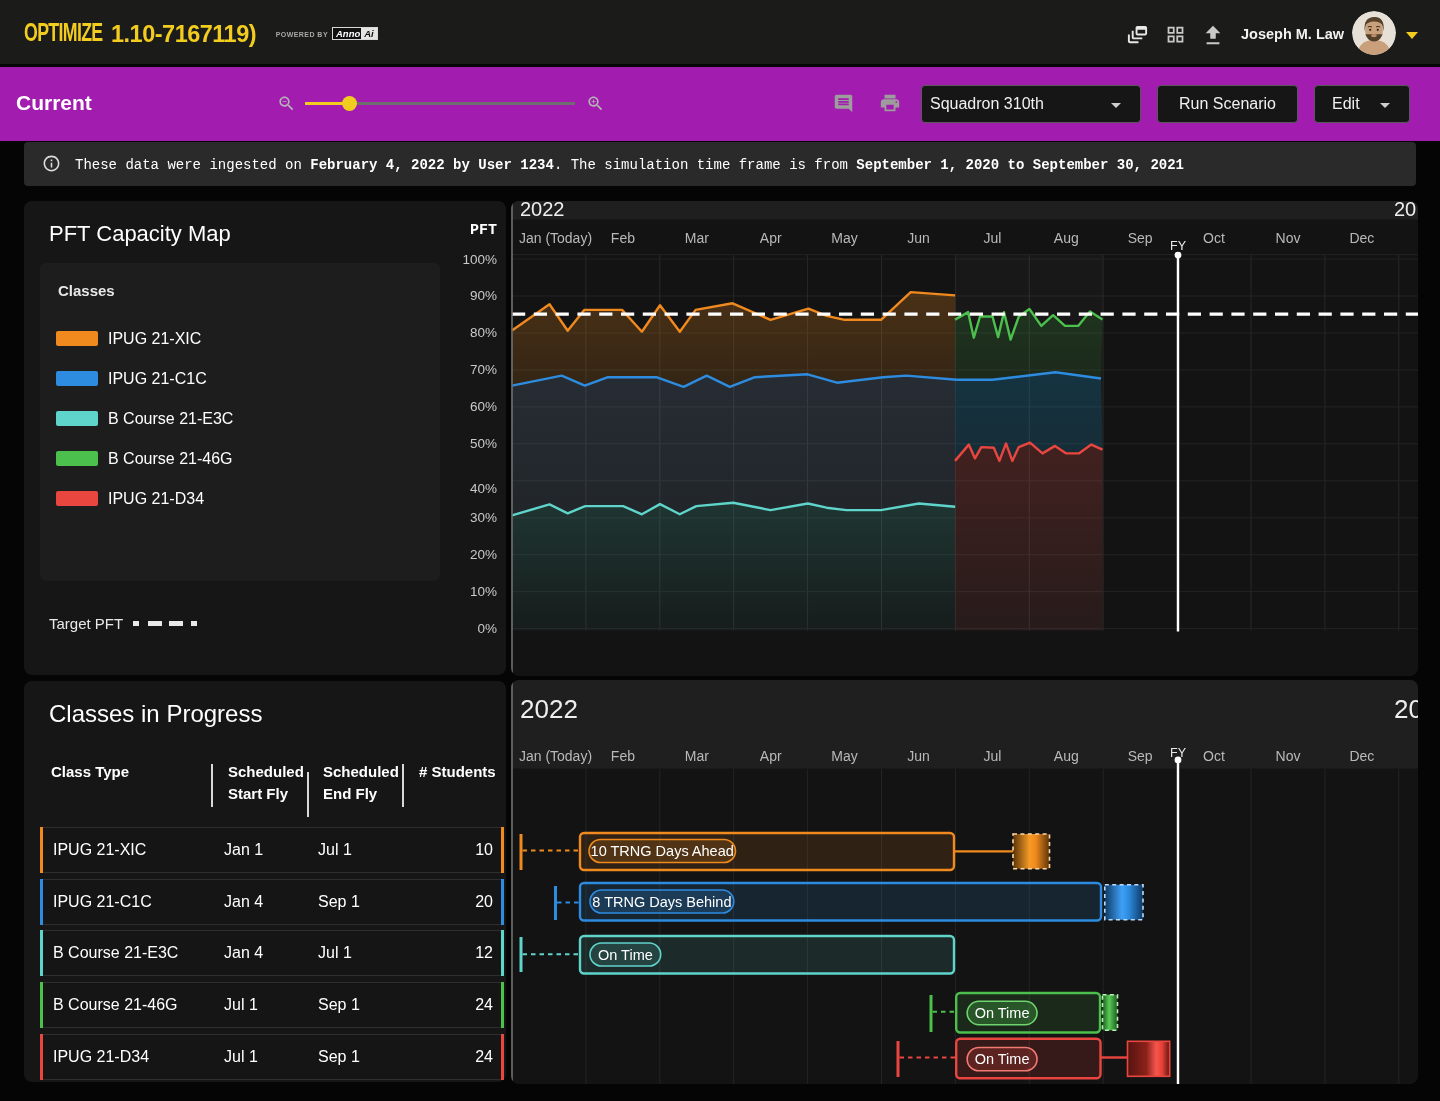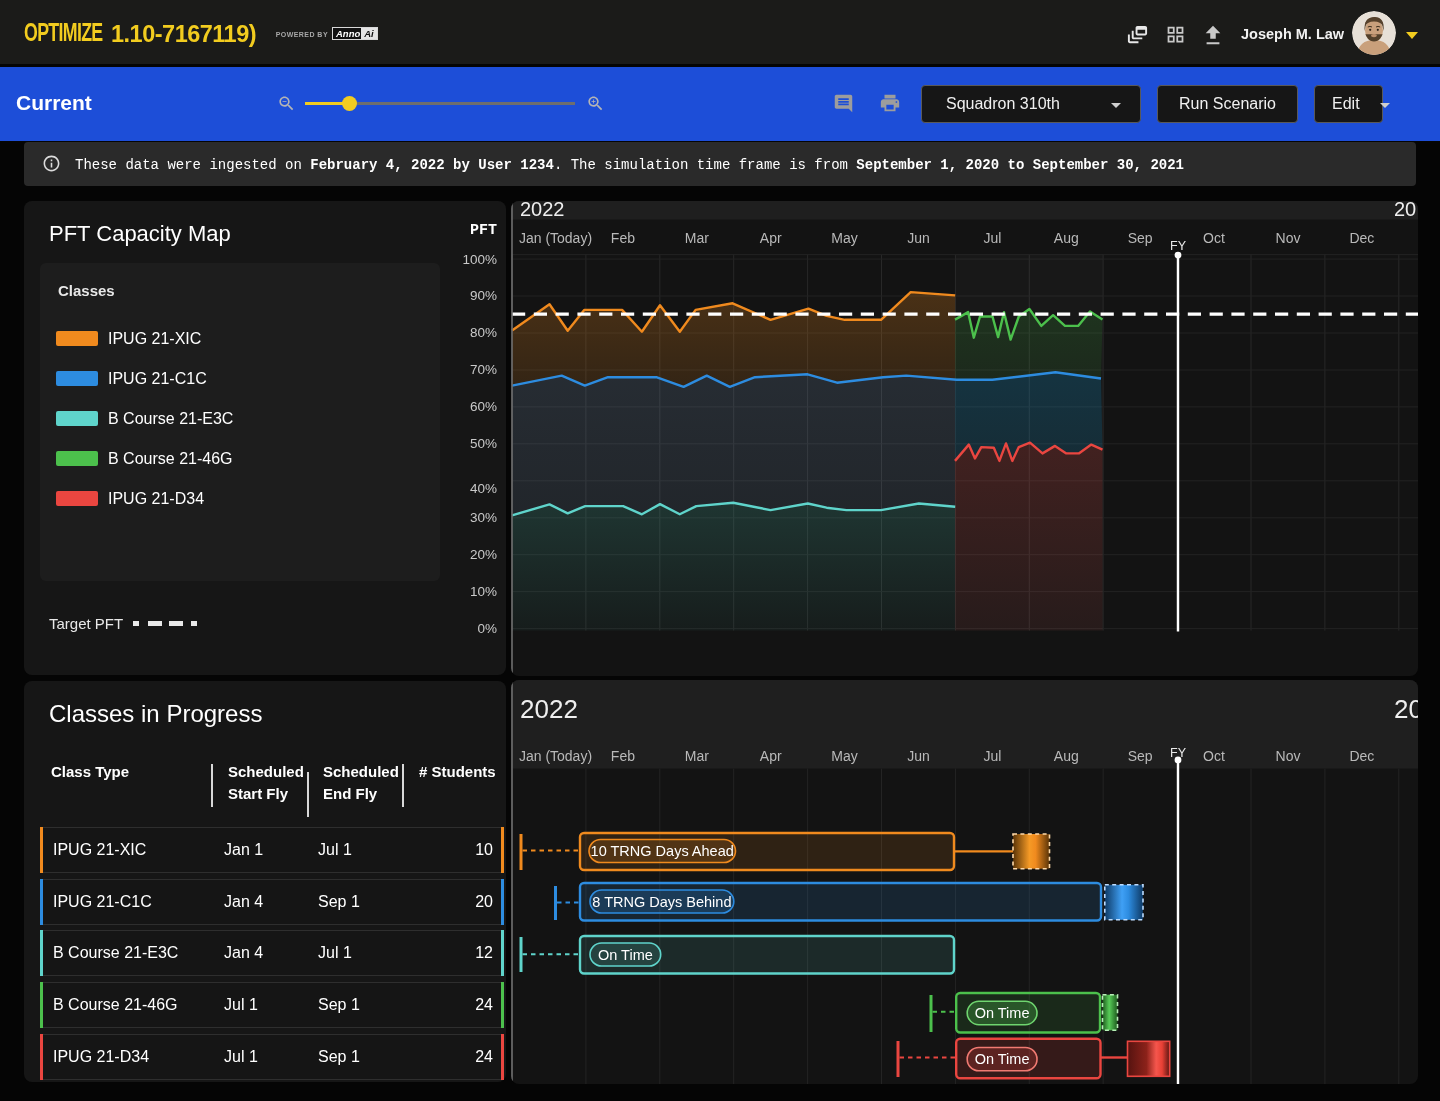--- a/index.html
+++ b/index.html
@@ -12,30 +12,30 @@
 #pby { position:absolute; left:230px; width:98px; text-align:right; top:30.5px; color:#a8a8a8; font-size:7px; letter-spacing:0.45px; font-weight:bold; }
 #anno { position:absolute; left:332px; top:27px; width:46px; height:13px; border:1px solid #d8d8d8;
   background:#111; display:flex; align-items:stretch; }
 #anno .a1 { flex:1; color:#fff; font-size:9.5px; font-weight:bold; font-style:italic; padding-left:3px; line-height:11px; }
 #anno .a2 { width:16px; background:#e4e4e4; color:#111; font-size:9.5px; font-weight:bold; font-style:italic; text-align:center; line-height:11px; }
 .topic { position:absolute; top:23px; }
 #uname { position:absolute; left:1241px; top:26px; color:#f2f2f2; font-size:14.5px; font-weight:bold; }
 #avatar { position:absolute; left:1352px; top:11px; width:44px; height:44px; border-radius:50%; overflow:hidden; }
 #ucaret { position:absolute; left:1406px; top:32px; width:0; height:0;
   border-left:6px solid transparent; border-right:6px solid transparent; border-top:7px solid #f2cc1f; }
-#toolbar { position:absolute; left:0; top:67px; width:1440px; height:74px; background:#1d4ed8; }
+#toolbar { position:absolute; left:0; top:67px; width:1440px; height:74px; background:#a21caf; }
 #current { position:absolute; left:16px; top:24px; color:#fff; font-size:21px; font-weight:bold; }
 #track { position:absolute; left:305px; top:35px; width:270px; height:3px; background:#6e6e6e; }
 #trackfill { position:absolute; left:305px; top:35px; width:44px; height:3px; background:#f2cc1f; }
 #knob { position:absolute; left:342px; top:29px; width:15px; height:15px; border-radius:50%; background:#f2cc1f; }
 .btn { position:absolute; top:17.5px; height:38px; border:1px solid #595959; border-radius:4px;
   background:#161616; color:#f0f0f0; font-size:16px; line-height:36px; }
-#sel1 { left:921px; width:220px; padding-left:24px; }
+#sel1 { left:921px; width:220px; padding-left:8px; }
 #runbtn { left:1157px; width:141px; text-align:center; }
-#editbtn { left:1314px; width:69px; padding-left:17px; }
+#editbtn { left:1314px; width:96px; padding-left:17px; }
 .selcaret { position:absolute; top:7px; }
 #banner { position:absolute; left:24px; top:142px; width:1392px; height:44px; background:#2a2a2a; border-radius:4px; }
 #banner .ic { position:absolute; left:18px; top:12px; }
 #banner .tx { position:absolute; left:51px; top:15px; font-size:14px; color:#fff;font-family:Liberation Mono, monospace; }
 .card { position:absolute; background:#161616; border-radius:8px; }
 #card1 { left:24px; top:201px; width:482px; height:474px; }
 #c1title { position:absolute; left:25px; top:20px; font-size:22px; color:#fff; }
 #classesbox { position:absolute; left:16px; top:62px; width:400px; height:318px; background:#1d1d1d; border-radius:6px; }
 #classesbox h4 { position:absolute; left:18px; top:19px; font-size:15px; color:#e8e8e8; font-weight:bold; }
 .leg { position:absolute; left:16px; height:16px; }

